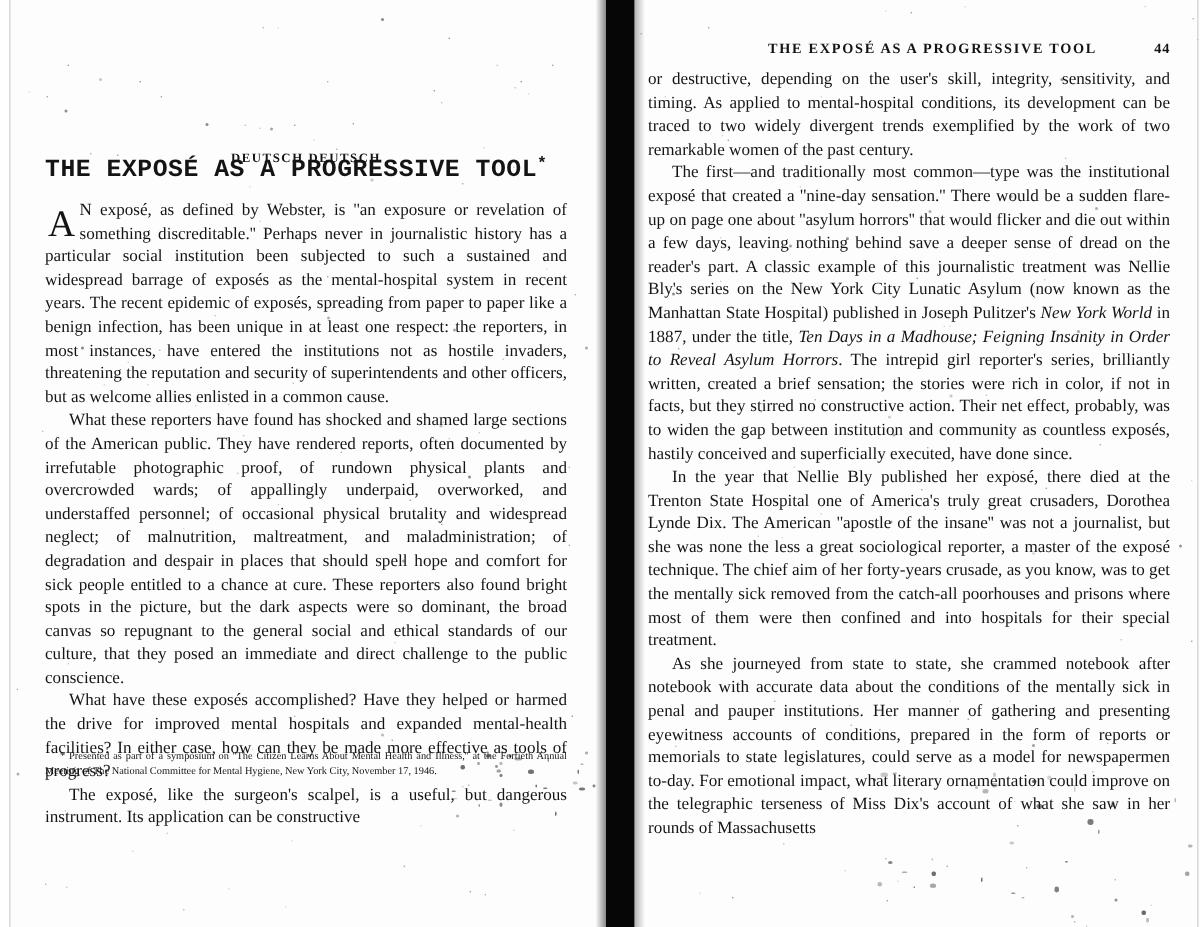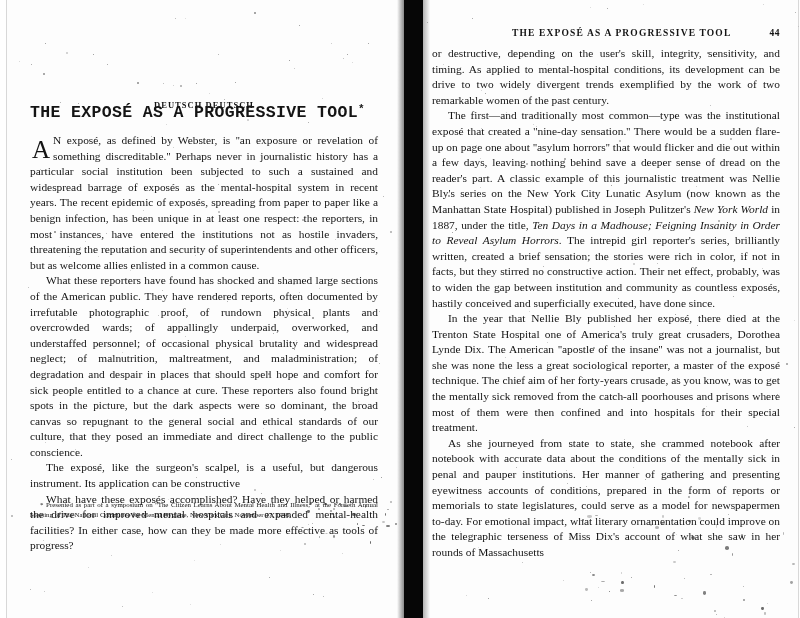--- a/index.html
+++ b/index.html
@@ -210,37 +210,37 @@
 
   <div class="page left">
 
     <h1 class="article-title"><span>THE EXPOSÉ AS A PROGRESSIVE TOOL</span><sup>*</sup></h1>
 
     <div class="byline">DEUTSCH DEUTSCH</div>
 
     <div class="body left-col">
       <p class="first dropcap-para"><span class="dropcap">A</span><span>N exposé, as defined by Webster, is ''an exposure or revelation of something discreditable.'' Perhaps never in journalistic history has a particular social institution been subjected to such a sustained and widespread barrage of exposés as the mental-hospital system in recent years. The recent epidemic of exposés, spreading from paper to paper like a benign infection, has been unique in at least one respect: the reporters, in most instances, have entered the institutions not as hostile invaders, threatening the reputation and security of superintendents and other officers, but as welcome allies enlisted in a common cause.</span></p>
       <p>What these reporters have found has shocked and shamed large sections of the American public. They have rendered reports, often documented by irrefutable photographic proof, of rundown physical plants and overcrowded wards; of appallingly underpaid, overworked, and understaffed personnel; of occasional physical brutality and widespread neglect; of malnutrition, maltreatment, and maladministration; of degradation and despair in places that should spell hope and comfort for sick people entitled to a chance at cure. These reporters also found bright spots in the picture, but the dark aspects were so dominant, the broad canvas so repugnant to the general social and ethical standards of our culture, that they posed an immediate and direct challenge to the public conscience.</p>
+      <p>What have these exposés accomplished? Have they helped or harmed the drive for improved mental hospitals and expanded mental-health facilities? In either case, how can they be made more effective as tools of progress?</p>
       <p>The exposé, like the surgeon's scalpel, is a useful, but dangerous instrument. Its application can be constructive</p>
-      <p>What have these exposés accomplished? Have they helped or harmed the drive for improved mental hospitals and expanded mental-health facilities? In either case, how can they be made more effective as tools of progress?</p>
     </div>
 
     <div class="footnote">
       <p>* Presented as part of a symposium on ''The Citizen Learns About Mental Health and Illness,'' at the Fortieth Annual Meeting of The National Committee for Mental Hygiene, New York City, November 17, 1946.</p>
     </div>
 
   </div>
 
   <div class="page right">
 
     <div class="running-head">THE EXPOSÉ AS A PROGRESSIVE TOOL</div>
     <div class="folio-top">44</div>
 
     <div class="body right-col" id="right-body">
-        <p class="first"><span>or destructive, depending on the user's skill, integrity, sensitivity, and timing. As applied to mental-hospital conditions, its development can be drive to two widely divergent trends exemplified by the work of two remarkable women of the past century.</span></p>
+        <p class="first"><span>or destructive, depending on the user's skill, integrity, sensitivity, and timing. As applied to mental-hospital conditions, its development can be traced to two widely divergent trends exemplified by the work of two remarkable women of the past century.</span></p>
         <p><span>The first—and traditionally most common—type was the institutional exposé that created a ''nine-day sensation.'' There would be a sudden flare-up on page one about ''asylum horrors'' that would flicker and die out within a few days, leaving nothing behind save a deeper sense of dread on the reader's part. A classic example of this journalistic treatment was Nellie Bly's series on the New York City Lunatic Asylum (now known as the Manhattan State Hospital) published in Joseph Pulitzer's </span><i>New York World</i><span> in 1887, under the title, </span><i>Ten Days in a Madhouse; Feigning Insanity in Order to Reveal Asylum Horrors</i><span>. The intrepid girl reporter's series, brilliantly written, created a brief sensation; the stories were rich in color, if not in facts, but they stirred no constructive action. Their net effect, probably, was to widen the gap between institution and community as countless exposés, hastily conceived and superficially executed, have done since.</span></p>
         <p><span>In the year that Nellie Bly published her exposé, there died at the Trenton State Hospital one of America's truly great crusaders, Dorothea Lynde Dix. The American ''apostle of the insane'' was not a journalist, but she was none the less a great sociological reporter, a master of the exposé technique. The chief aim of her forty-years crusade, as you know, was to get the mentally sick removed from the catch-all poorhouses and prisons where most of them were then confined and into hospitals for their special treatment.</span></p>
         <p><span>As she journeyed from state to state, she crammed notebook after notebook with accurate data about the conditions of the mentally sick in penal and pauper institutions. Her manner of gathering and presenting eyewitness accounts of conditions, prepared in the form of reports or memorials to state legislatures, could serve as a model for newspapermen to-day. For emotional impact, what literary ornamentation could improve on the telegraphic terseness of Miss Dix's account of what she saw in her rounds of Massachusetts</span></p>
       </div>
   </div>
 
 <div class="speckle" style="left: 697.3px; top: 325px; width: 1px; height: 1px; opacity: 0.57;"></div>
     <div class="speckle" style="left: 150.7px; top: 136.3px; width: 1px; height: 1px; opacity: 0.45;"></div>
     <div class="speckle" style="left: 633px; top: 263.1px; width: 2px; height: 2px; opacity: 0.28;"></div>
     <div class="speckle" style="left: 217.7px; top: 184.2px; width: 1px; height: 1px; opacity: 0.54;"></div>

